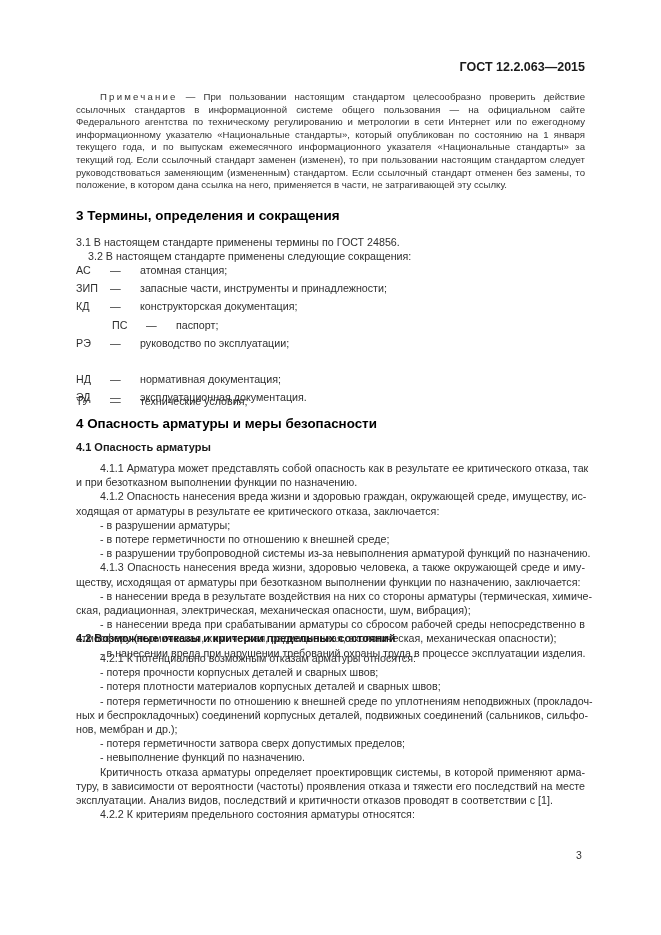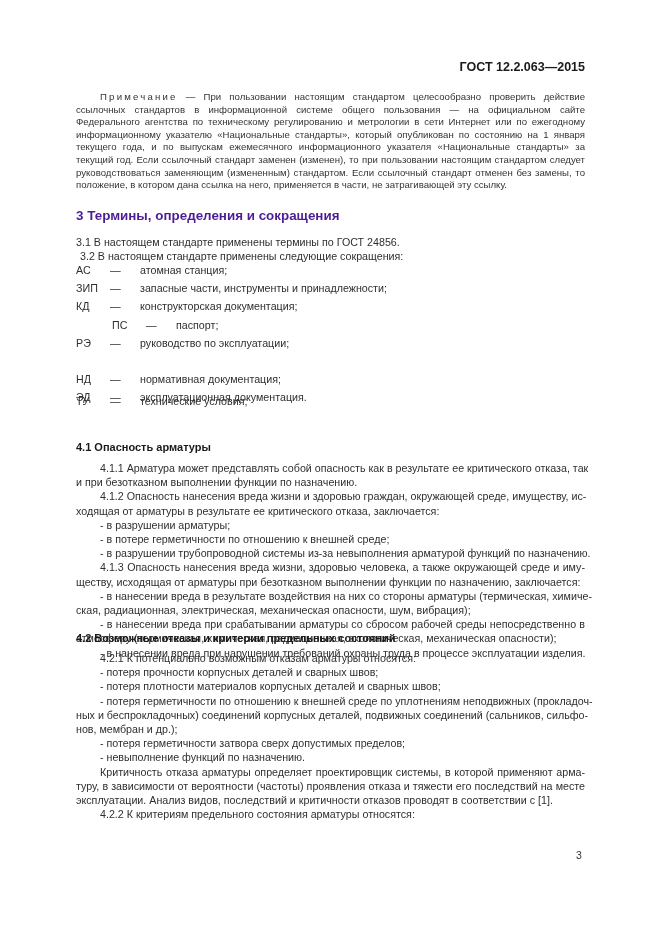--- a/index.html
+++ b/index.html
@@ -5,21 +5,21 @@
   html, body { margin: 0; padding: 0; background: #ffffff; }
   body { width: 661px; height: 935px; position: relative; overflow: hidden;
          font-family: "Liberation Sans", sans-serif; color: #2a2a2a; }
   .page { position: absolute; left: 0; top: 0; width: 661px; height: 935px; background: #fff; }
   .hdr { position: absolute; right: 76px; top: 60px; font-weight: bold; font-size: 12.5px; color: #1a1a1a; }
   .note { position: absolute; left: 76px; top: 91px; width: 509px; font-size: 9.6px; line-height: 12.6px;
           text-align: justify; color: #333; }
   .note .ind { display: inline-block; width: 24px; }
   .note .spaced { letter-spacing: 2.2px; }
   .abs { position: absolute; }
-  .h1 { font-weight: bold; font-size: 13.4px; color: #4c1d95; left: 76px; }
+  .h1 { font-weight: bold; font-size: 13.4px; color: #000000; left: 76px; }
   .h2 { font-weight: bold; font-size: 11px; color: #1a1a1a; left: 76px; }
   .p { font-size: 10.7px; color: #2f2f2f; white-space: nowrap; }
   .line { position: absolute; left: 76px; width: 509px; font-size: 10.7px; line-height: 15px; color: #2f2f2f;
           white-space: nowrap; }
   .abbr-row { position: absolute; left: 76px; font-size: 10.7px; color: #2f2f2f; }
   .abbr-row .k { display: inline-block; width: 34px; }
   .abbr-row .d { display: inline-block; width: 30px; }
   .pnum { position: absolute; left: 576px; top: 849px; font-size: 10.5px; color: #333; }
   .just { text-align: justify; text-align-last: justify; }
 </style>
@@ -29,33 +29,34 @@
 <div class="page">
 
   <div class="hdr">ГОСТ 12.2.063—2015</div>
 
   <div class="note">
     <span class="ind"></span><span class="spaced">Примечание</span><span> — При пользовании настоящим стандартом целесообразно проверить действие ссылочных стандартов в информационной системе общего пользования — на официальном сайте Федерального агентства по техническому регулированию и метрологии в сети Интернет или по ежегодному информационному указателю «Национальные стандарты», который опубликован по состоянию на 1 января текущего года, и по выпускам ежемесячного информационного указателя «Национальные стандарты» за текущий год. Если ссылочный стандарт заменен (изменен), то при пользовании настоящим стандартом следует руководствоваться заменяющим (измененным) стандартом. Если ссылочный стандарт отменен без замены, то положение, в котором дана ссылка на него, применяется в части, не затрагивающей эту ссылку.</span>
   </div>
 
   <div class="abs h1" style="top:208px;">3 Термины, определения и сокращения</div>
   <div class="abs p" style="left:76px; top:236px;">3.1 В настоящем стандарте применены термины по ГОСТ 24856.</div>
-  <div class="abs p" style="left:80px; top:250px;">3.2 В настоящем стандарте применены следующие сокращения:</div>
+  <div class="abs p" style="left:88px; top:250px;">3.2 В настоящем стандарте применены следующие сокращения:</div>
 
   <div id="abbr-list">
       <div class="abbr-row" style="top: 264px;"><span class="k">АС</span><span class="d">—</span><span>атомная станция;</span></div>
       <div class="abbr-row" style="top: 282px;"><span class="k">ЗИП</span><span class="d">—</span><span>запасные части, инструменты и принадлежности;</span></div>
       <div class="abbr-row" style="top: 300px;"><span class="k">КД</span><span class="d">—</span><span>конструкторская документация;</span></div>
       <div class="abbr-row" style="top: 319px; padding-left: 36px;"><span class="k">ПС</span><span class="d">—</span><span>паспорт;</span></div>
       <div class="abbr-row" style="top: 337px;"><span class="k">РЭ</span><span class="d">—</span><span>руководство по эксплуатации;</span></div>
       <div class="abbr-row" style="top: 355px; margin-top: 40px;"><span class="k">ТУ</span><span class="d">—</span><span>технические условия;</span></div>
       <div class="abbr-row" style="top: 373px;"><span class="k">НД</span><span class="d">—</span><span>нормативная документация;</span></div>
       <div class="abbr-row" style="top: 391px;"><span class="k">ЭД</span><span class="d">—</span><span>эксплуатационная документация.</span></div>
     </div>
 
+  <div class="abs h1" style="top:416px;">4 Опасность арматуры и меры безопасности</div>
   <div class="abs h2" style="top:441px;">4.1 Опасность арматуры</div>
   <div id="s41-lines">
       <div class="line just" style="top: 461px; left: 100px; width: 485px;">4.1.1 Арматура может представлять собой опасность как в результате ее критического отказа, так</div>
       <div class="line" style="top: 475.2px;">и при безотказном выполнении функции по назначению.</div>
       <div class="line just" style="top: 489.4px; left: 100px; width: 485px;">4.1.2 Опасность нанесения вреда жизни и здоровью граждан, окружающей среде, имуществу, ис-</div>
       <div class="line" style="top: 503.6px;">ходящая от арматуры в результате ее критического отказа, заключается:</div>
       <div class="line" style="top: 517.8px; left: 100px; width: 485px;">- в разрушении арматуры;</div>
       <div class="line" style="top: 532px; left: 100px; width: 485px;">- в потере герметичности по отношению к внешней среде;</div>
       <div class="line" style="top: 546.2px; left: 100px; width: 485px;">- в разрушении трубопроводной системы из-за невыполнения арматурой функций по назначению.</div>
       <div class="line just" style="top: 560.4px; left: 100px; width: 485px;">4.1.3 Опасность нанесения вреда жизни, здоровью человека, а также окружающей среде и иму-</div>

